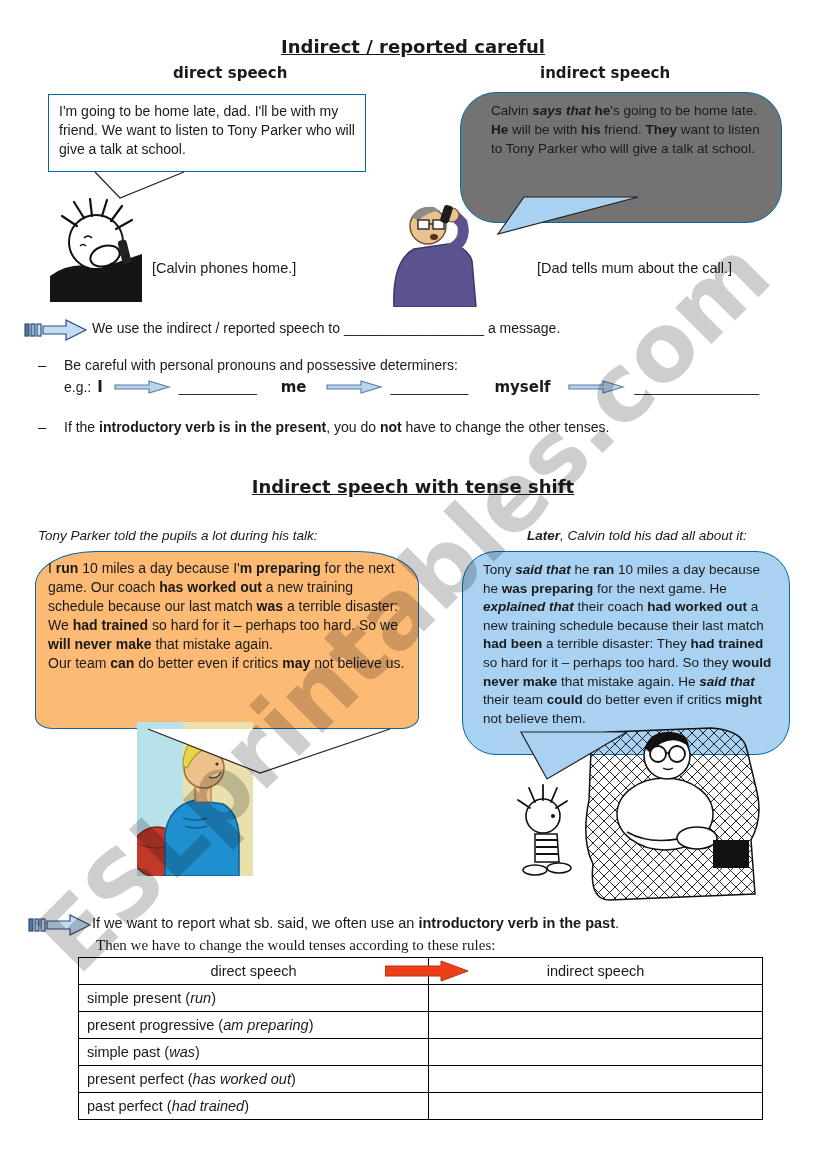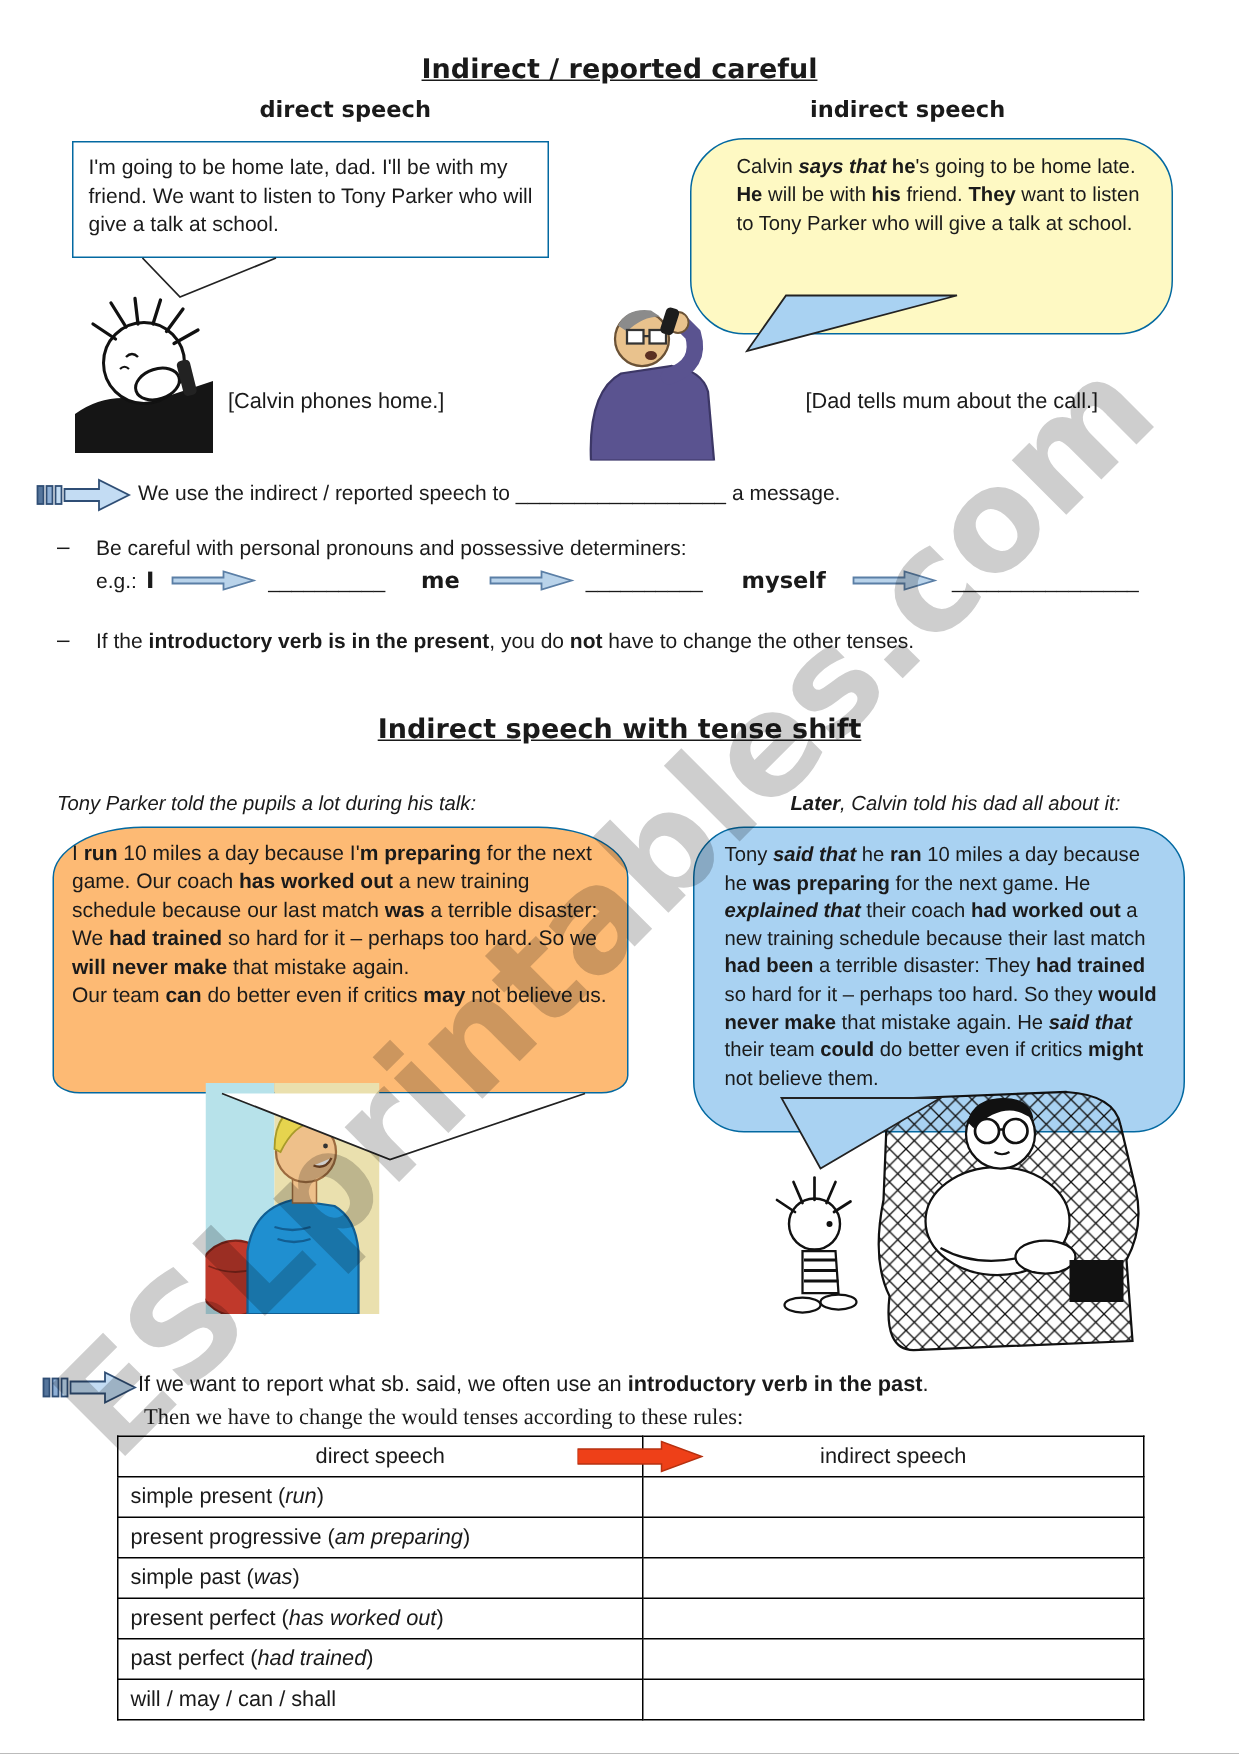--- a/index.html
+++ b/index.html
@@ -7,21 +7,21 @@
         font-family:"Liberation Sans",sans-serif;color:#1a1a1a;overflow:hidden;}
   .abs{position:absolute;}
   .comic{font-family:"DejaVu Sans",sans-serif;font-weight:bold;}
   .title{top:36px;left:0;width:100%;text-align:center;font-size:18px;text-decoration:underline;}
   .colhead{top:64px;font-size:15px;}
   .s-b{font-weight:bold;}
   .s-i{font-style:italic;}
   .s-bi{font-weight:bold;font-style:italic;}
   .bubble{border:1px solid #0369a1;font-size:13.5px;line-height:19px;box-sizing:border-box;}
   .bubble-rect{left:48px;top:94px;width:318px;height:78px;background:#fff;padding:7px 10px;font-size:14px;}
-  .bubble-blue1{left:460px;top:92px;width:322px;height:131px;background:#fef9c3;border-radius:36px;
+  .bubble-blue1{left:460px;top:92px;width:322px;height:131px;background:#737373;border-radius:36px;
                 padding:8px 18px 6px 30px;}
   .bubble-round{left:35px;top:551px;width:384px;height:178px;background:#fdba74;
                 border-radius:60px 60px 18px 18px / 34px 34px 12px 12px;padding:7px 12px;font-size:14px;white-space:pre-wrap;}
   .bubble-blue2{left:462px;top:551px;width:328px;height:204px;background:#a9d2f2;border-radius:34px;
                 padding:9px 14px 6px 20px;line-height:18.6px;}
   .caption{top:260px;font-size:14.5px;}
   .body-line{font-size:14px;}
   .dash{font-size:15px;}
   .eg-row{left:64px;top:378px;display:flex;align-items:center;font-size:14px;}
   .eg-word{font-family:"DejaVu Sans",sans-serif;font-weight:bold;font-size:15px;}
@@ -220,24 +220,20 @@
       <td class="c2"></td>
     </tr>
     <tr>
       <td class="c1">present perfect (<span class="s-i">has worked out</span>)</td>
       <td class="c2"></td>
     </tr>
     <tr>
       <td class="c1">past perfect (<span class="s-i">had trained</span>)</td>
       <td class="c2"></td>
     </tr>
-    <tr>
-      <td class="c1">will / may / can / shall</td>
-      <td class="c2"></td>
-    </tr>
   </tbody>
     </table>
 
   <svg class="abs" style="left:385px;top:960px;z-index:3;" width="84" height="22" viewBox="0 0 84 22">
     <polygon points="0,6 56,6 56,1 83,11 56,21 56,16 0,16" fill="#ee4018" stroke="#b63110" stroke-width="1"></polygon>
   </svg>
 
 </div>
 
 </body></html>

